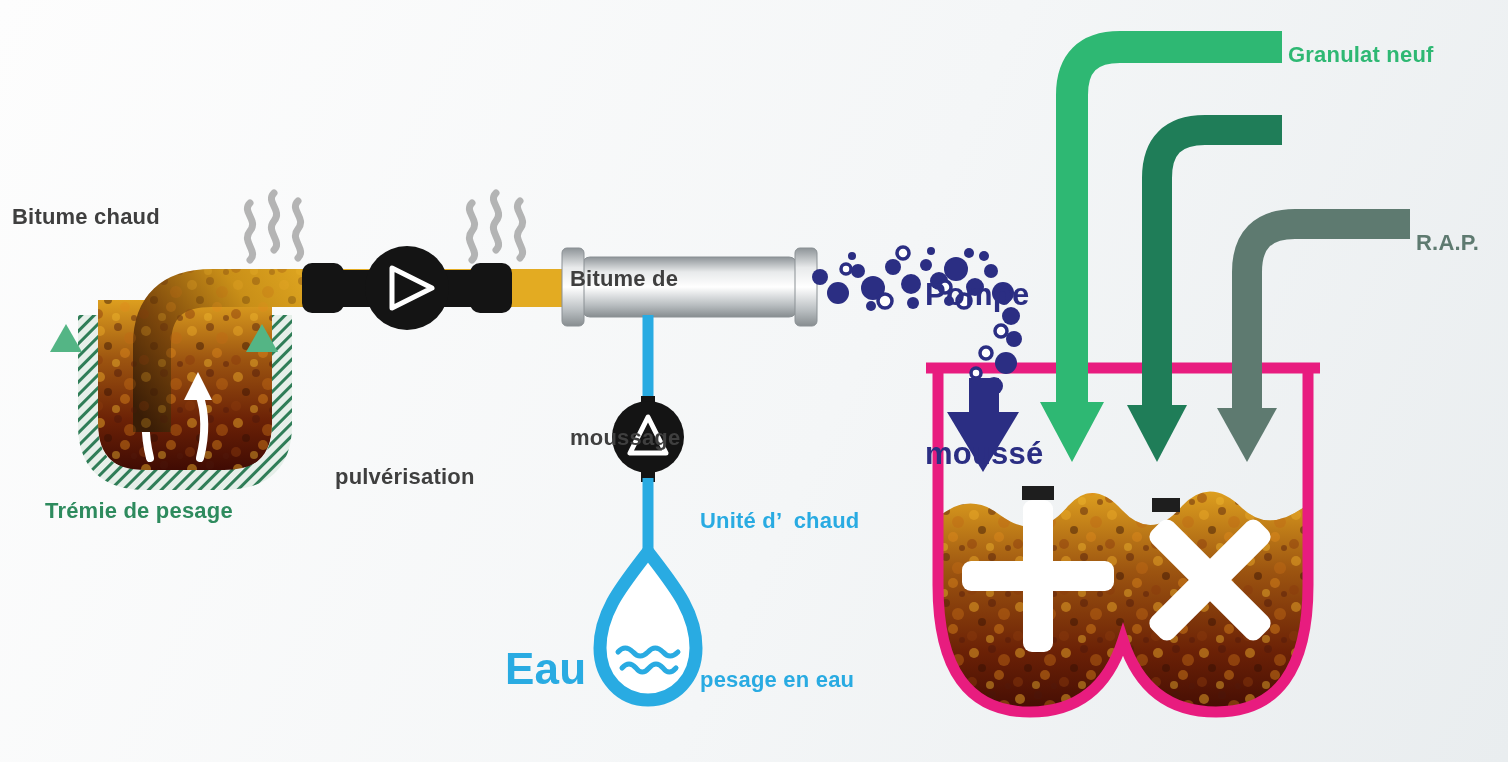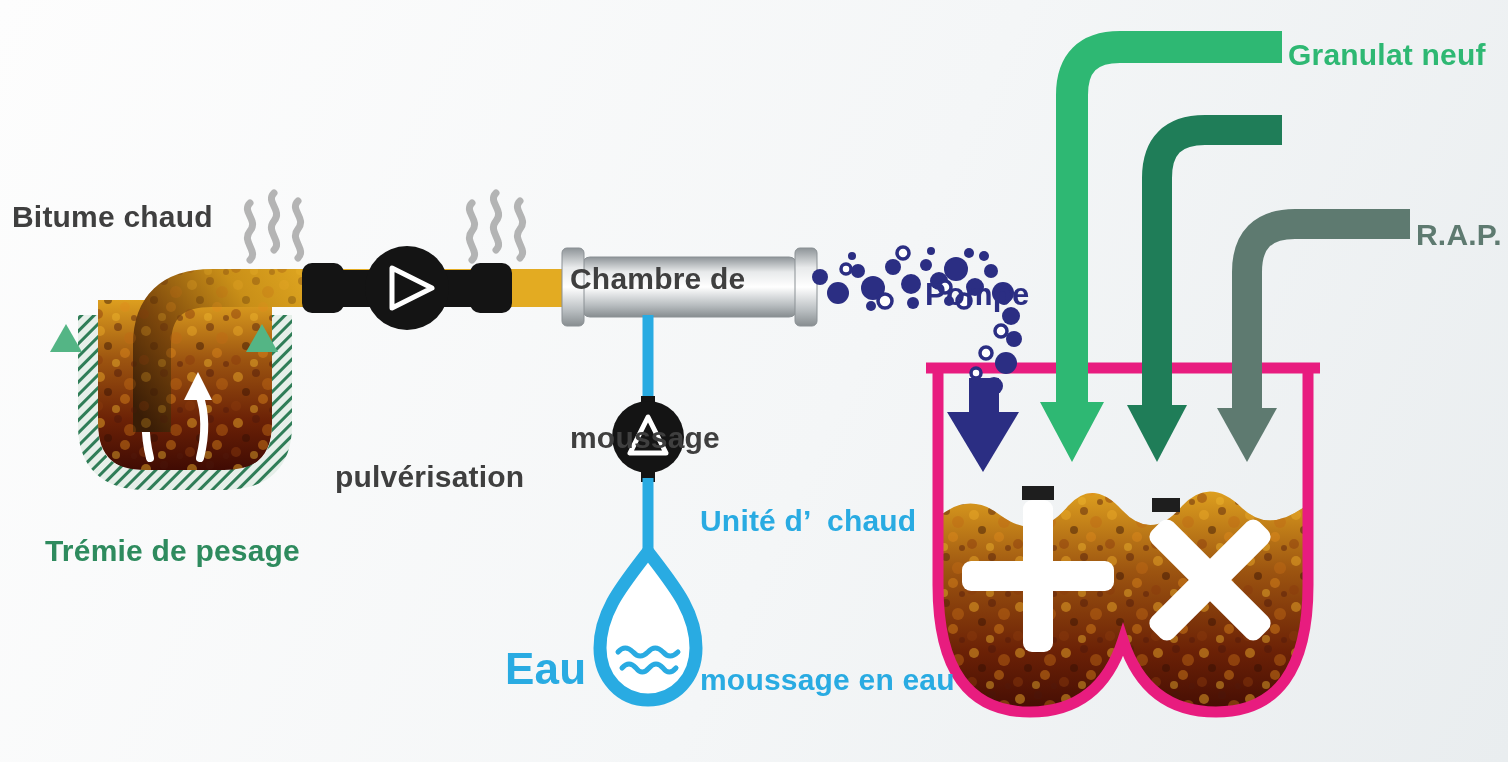--- a/index.html
+++ b/index.html
@@ -4,21 +4,21 @@
 <style>
   * { margin:0; padding:0; box-sizing:border-box; }
   html,body { background:#ffffff; }
   body { font-family:"Liberation Sans", sans-serif; }
   .canvas {
     position:relative; width:1508px; height:762px; overflow:hidden;
     background:linear-gradient(115deg,#fdfdfd 0%,#f4f6f7 55%,#e9edef 100%);
   }
   svg.layer { position:absolute; left:0; top:0; }
   .label {
-    position:absolute; font-weight:700; font-size:30px; line-height:53px;
+    position:absolute; font-weight:700; font-size:22px; line-height:53px;
     white-space:pre; color:#3f3f3f; letter-spacing:.2px;
   }
   .label.green  { color:#2e8b5e; }
   .label.blue   { color:#29abe2; }
   .label.navy   { color:#2b2e83; }
   .label.bright-green { color:#2eb873; }
   .label.dark-green   { color:#1f7d58; }
   .label.gray-green   { color:#5e7a70; }
 </style>
 </head>
@@ -204,42 +204,43 @@
       <polygon points="1127,405 1187,405 1157,462" fill="#1f7d58"></polygon>
     </g>
     <g>
       <path d="M 1410 224 L 1295 224 Q 1247 224 1247 272 L 1247 412" fill="none" stroke="#5e7a70" stroke-width="30"></path>
       <polygon points="1217,408 1277,408 1247,462" fill="#5e7a70"></polygon>
     </g>
   </svg>
 
   <div class="label" style="left:12px; top:190px">Bitume chaud</div>
 
-  <div class="label green" style="left:45px; top:524px">Trémie de pesage</div>
+  <div class="label green" style="left:45px; top:484px">Trémie de pesage</div>
 
   <div class="label" style="left:335px; top:344px">
     <div>pulvérisation</div>
     
   </div>
 
   <div class="label" style="left:570px; top:146px">
-    <div>Chambre de</div>
+    <div>Bitume de</div>
     <div>moussage</div>
   </div>
 
   <div class="label blue" style="left:700px; top:388px">
     <div>Unité d’  chaud</div>
-    <div>moussage en eau</div>
+    <div>pesage en eau</div>
     
   </div>
 
   <div class="label blue" style="left:505px; top:642px; font-size:44px">Eau</div>
 
   <div class="label navy" style="left:925px; top:162px; font-size:31px">
     <div>Pompe</div>
+    <div>moussé</div>
   </div>
 
   <div class="label bright-green" style="left:1288px; top:28px">Granulat neuf</div>
 
 
-  <div class="label gray-green" style="left:1416px; top:208px">R.A.P.</div>
+  <div class="label gray-green" style="left:1416px; top:216px">R.A.P.</div>
 
 </div>
 
 </body></html>

